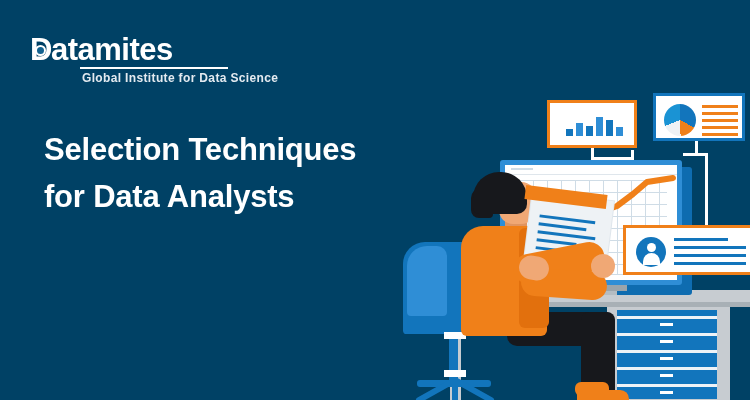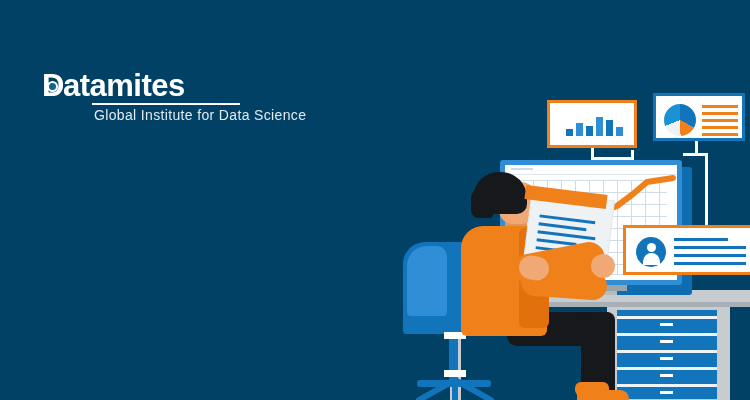--- a/index.html
+++ b/index.html
@@ -9,21 +9,21 @@
     background:#004165;
     overflow:hidden;
     position:relative;
   }
   #banner {
     position:absolute; left:0; top:0; width:750px; height:400px;
     background:#004165;
   }
 
   
-  #logo { position:absolute; left:42px; top:33px; width:200px; height:46px;margin-top:36px; }
+  #logo { position:absolute; left:30px; top:33px; width:200px; height:46px; }
   #logo-word {
     position:absolute; left:0; top:0;
     font-size:31px; font-weight:bold; letter-spacing:-0.5px;
     color:#ffffff; line-height:34px; white-space:nowrap;
   }
   #logo-d-wrap { position:absolute; left:0px; top:1px; width:23px; height:32px; }
   #logo-d-wrap .dglyph {
     position:absolute; left:0; top:0;
     font-size:31px; font-weight:bold; color:#ffffff; line-height:32px;
   }
@@ -32,21 +32,21 @@
     border-radius:50%; background:#13628f;
     border:2px solid #ffffff;
   }
   #logo-rest { position:absolute; left:21px; top:0px; }
   #logo-rule {
     position:absolute; left:50px; top:34px; width:148px; height:2px;
     background:#ffffff;
   }
   #logo-tagline {
     position:absolute; left:52px; top:38px;
-    font-size:14px; font-weight:normal; letter-spacing:0.35px;
+    font-size:12px; font-weight:bold; letter-spacing:0.35px;
     color:#e3eaf0; white-space:nowrap;
   }
 
   
   #headline {
     position:absolute; left:44px; top:126px; width:360px;
   }
   #headline .hl {
     font-size:31px; font-weight:bold; color:#ffffff;
     line-height:47px; white-space:nowrap; letter-spacing:-0.2px;
@@ -139,20 +139,22 @@
         <span class="dglyph">D</span>
         <span id="logo-dot"></span>
       </span>
       <span id="logo-rest">atamites</span>
     </div>
     <div id="logo-rule"></div>
     <div id="logo-tagline">Global Institute for Data Science</div>
   </div>
 
   <div id="headline">
+    <div class="hl">Selection Techniques</div>
+    <div class="hl">for Data Analysts</div>
   </div>
 
   <div id="illus">
 
     <div class="shape" id="desk-leg-l"></div>
     <div class="shape" id="cabinet-body"></div>
     <div class="shape" id="cabinet-inner"></div>
     <div class="shape drawer-line" style="top:256px;"></div>
     <div class="shape drawer-line" style="top:273px;"></div>
     <div class="shape drawer-line" style="top:290px;"></div>

